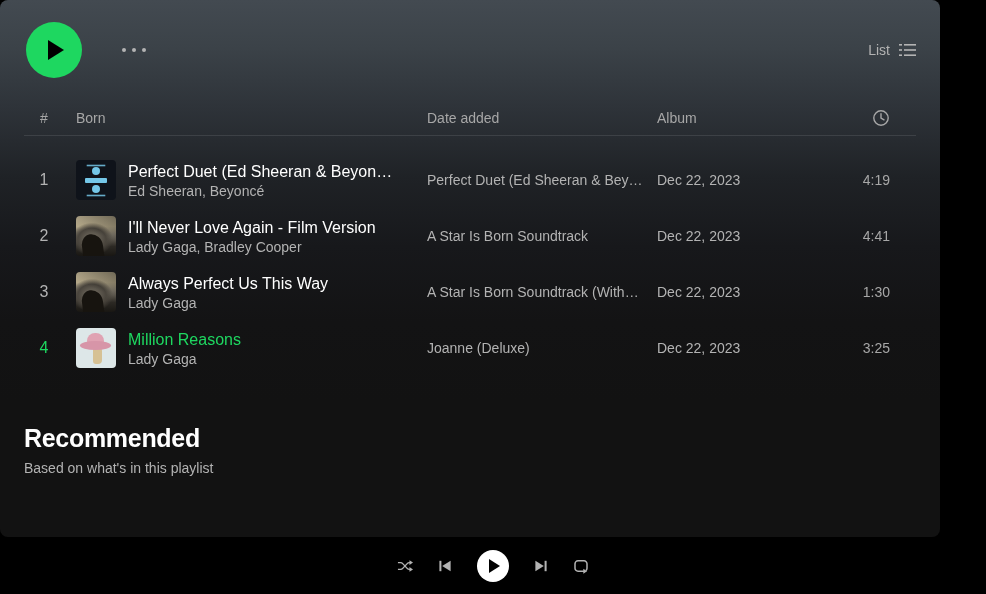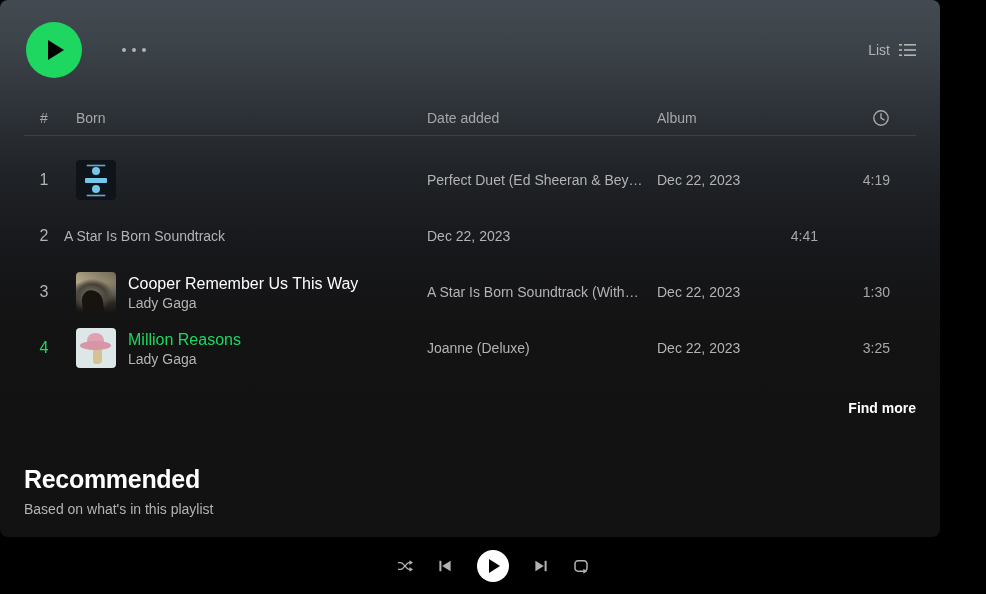--- a/index.html
+++ b/index.html
@@ -168,41 +168,54 @@
         </svg>
       </div>
     </div>
 
     <div class="grid-row trow">
       <div class="col-num">1</div>
       <div class="title-cell">
         <div class="art art-divide">
             <i></i>
           </div>
+        <div class="tt">
+          <div class="song">Perfect Duet (Ed Sheeran &amp; Beyon…</div>
+          <div class="artists">Ed Sheeran, Beyoncé</div>
+        </div>
       </div>
       <div class="col-album">Perfect Duet (Ed Sheeran &amp; Bey…</div>
       <div class="col-date">Dec 22, 2023</div>
       <div class="col-dur-cell">4:19</div>
     </div>
 
     <div class="grid-row trow">
       <div class="col-num">2</div>
+      <div class="title-cell">
+        <div class="art art-asib">
+            <i></i>
+          </div>
+        <div class="tt">
+          <div class="song">I'll Never Love Again - Film Version</div>
+          <div class="artists">Lady Gaga, Bradley Cooper</div>
+        </div>
+      </div>
       <div class="col-album">A Star Is Born Soundtrack</div>
       <div class="col-date">Dec 22, 2023</div>
       <div class="col-dur-cell">4:41</div>
     </div>
 
     <div class="grid-row trow">
       <div class="col-num">3</div>
       <div class="title-cell">
         <div class="art art-asib">
             <i></i>
           </div>
         <div class="tt">
-          <div class="song">Cooper Remember Us This Way</div>
+          <div class="song">Always Perfect Us This Way</div>
           <div class="artists">Lady Gaga</div>
         </div>
       </div>
       <div class="col-album">A Star Is Born Soundtrack (With…</div>
       <div class="col-date">Dec 22, 2023</div>
       <div class="col-dur-cell">1:30</div>
     </div>
 
     <div class="grid-row trow playing">
       <div class="col-num">4</div>
@@ -213,23 +226,20 @@
         <div class="tt">
           <div class="song">Million Reasons</div>
           <div class="artists">Lady Gaga</div>
         </div>
       </div>
       <div class="col-album">Joanne (Deluxe)</div>
       <div class="col-date">Dec 22, 2023</div>
       <div class="col-dur-cell">3:25</div>
     </div>
 
-    <div class="find-more">
-      <span>Find more</span>
-    </div>
 
     <div class="rec-title">Recommended</div>
     <div class="rec-sub">Based on what's in this playlist</div>
 
   </div>
 </div>
 
 <div class="player">
   <div class="pbtn">
     <svg width="17" height="16" viewBox="0 0 17 16">

